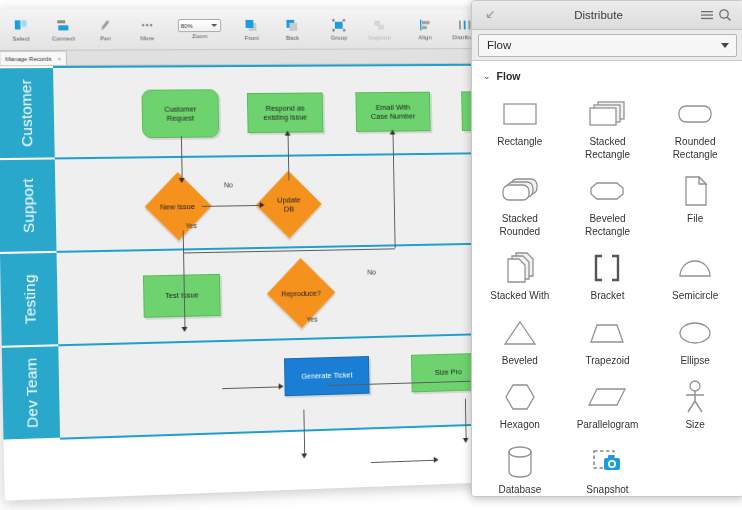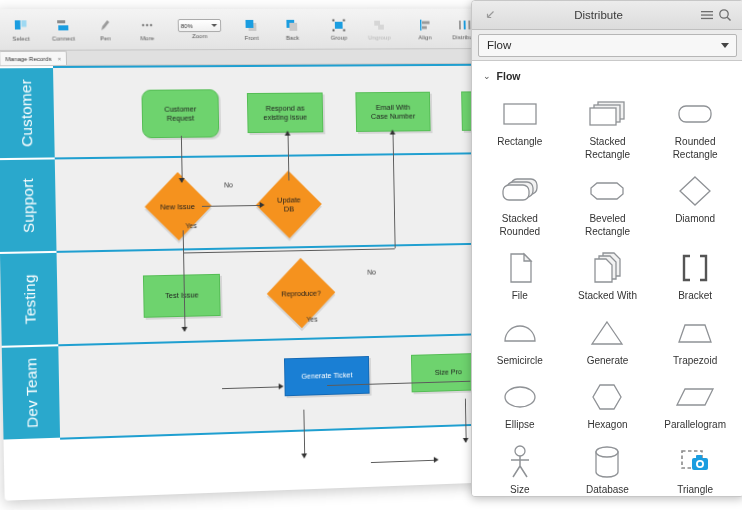--- a/index.html
+++ b/index.html
@@ -456,28 +456,20 @@
 
         <div class="cell">
           <div class="shp">
             <svg width="40" height="30" viewBox="0 0 40 30">
               <path class="stk" d="M10 7 H30 L36 12 V18 L30 23 H10 L4 18 V12 Z"></path>
             </svg>
           </div>
           <div class="cap">Beveled Rectangle</div>
         </div>
 
-        <div class="cell">
-          <div class="shp">
-            <svg width="40" height="34" viewBox="0 0 40 34">
-                <path class="stk" d="M20 3 L35 17 L20 31 L5 17 Z"></path>
-              </svg>
-          </div>
-          <div class="cap">Diamond</div>
-        </div>
 
         <div class="cell">
           <div class="shp">
             <svg width="40" height="34" viewBox="0 0 40 34">
               <path class="stk" d="M11 3 H24 L31 10 V31 H11 Z"></path>
               <path class="stk2" d="M24 3 V10 H31 Z"></path>
             </svg>
           </div>
           <div class="cap">File</div>
         </div>
@@ -511,21 +503,21 @@
           </div>
           <div class="cap">Semicircle</div>
         </div>
 
         <div class="cell">
           <div class="shp">
             <svg width="40" height="30" viewBox="0 0 40 30">
                 <path class="stk" d="M20 4 L35 26 H5 Z"></path>
               </svg>
           </div>
-          <div class="cap">Generate</div>
+          <div class="cap">Beveled</div>
         </div>
 
         <div class="cell">
           <div class="shp">
             <svg width="40" height="28" viewBox="0 0 40 28">
                 <path class="stk" d="M10 6 H30 L36 23 H4 Z"></path>
               </svg>
           </div>
           <div class="cap">Trapezoid</div>
         </div>
@@ -580,20 +572,20 @@
         <div class="cell">
           <div class="shp">
             <svg width="40" height="32" viewBox="0 0 40 32">
               <rect x="7" y="5" width="20" height="17" fill="none" stroke="#8a8a8a" stroke-width="1.6" stroke-dasharray="3.5,2.5"></rect>
               <rect x="17" y="12" width="16" height="12" rx="2" fill="#1a9de0"></rect>
               <rect x="21" y="9" width="6" height="3.5" rx="1" fill="#1a9de0"></rect>
               <circle cx="25" cy="18" r="4" fill="#fff"></circle>
               <circle cx="25" cy="18" r="2.2" fill="#1a9de0"></circle>
             </svg>
           </div>
-          <div class="cap">Triangle</div>
+          <div class="cap">Snapshot</div>
         </div>
 
       </div>
     </div>
   </div>
 
 </div>
 
 </body></html>

